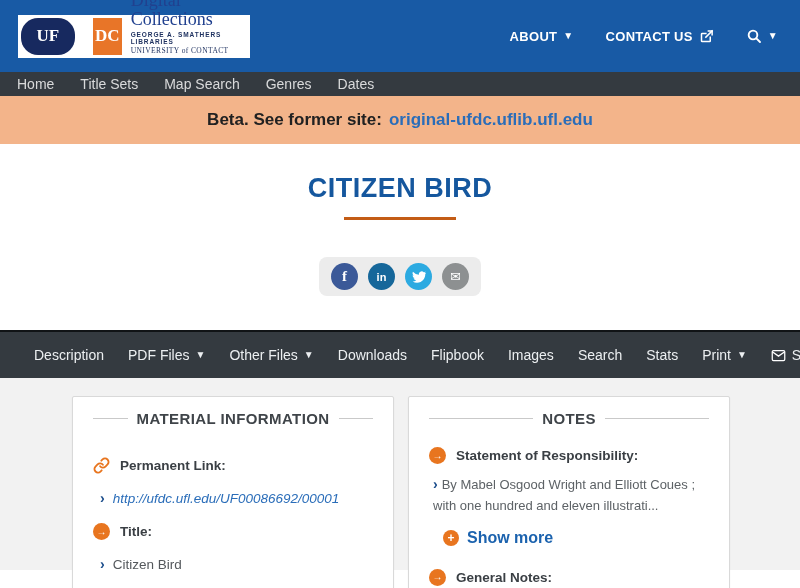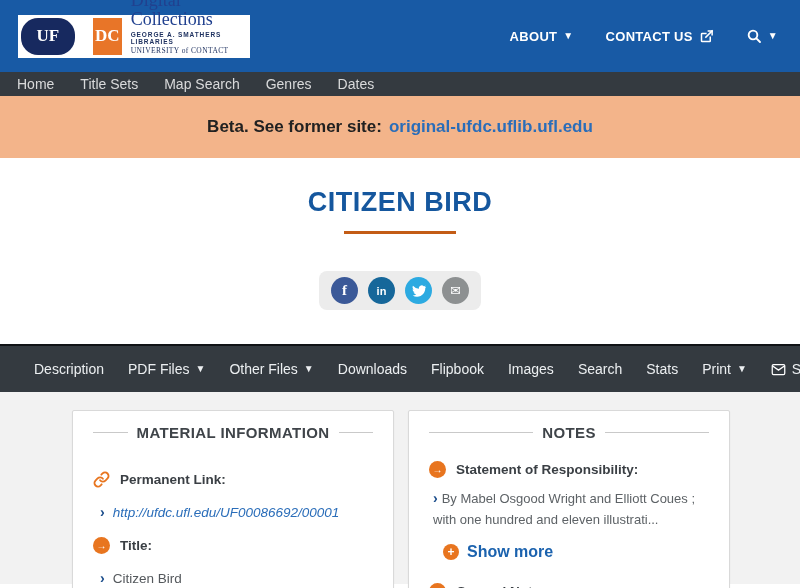--- a/index.html
+++ b/index.html
@@ -27,21 +27,21 @@
   .header-link { display:flex; align-items:center; gap:6px; font-size:13px;
     font-weight:600; letter-spacing:0.3px; color:#fff; cursor:pointer; }
   .caret { font-size:10px; line-height:1; }
   .hicon { display:inline-flex; }
 
   
   .navbar { height:24px; background:#343a40; display:flex; align-items:center; padding:0 4px; }
   .nav-item { color:#d9dadb; font-size:14px; padding:0 13px; cursor:pointer; white-space:nowrap; }
 
   
-  .banner { height:62px; background:#f3b48a; display:flex; align-items:center;
+  .banner { height:48px; background:#f3b48a; display:flex; align-items:center;
     justify-content:center; font-size:17px; font-weight:bold; color:#212121; }
   .banner a, .banner .banner-link { color:#2a6db9; margin-left:7px; text-decoration:none;
     font-weight:bold; cursor:pointer; }
 
   
   .main { height:186px; background:#fff; display:flex; flex-direction:column; align-items:center; }
   .page-title { margin-top:29px; font-size:27px; font-weight:bold; color:#15579e; letter-spacing:0.5px; }
   .title-rule { width:112px; height:3px; background:#c35c16; margin-top:13px; }
   .social-strip { margin-top:37px; background:#ececec; border-radius:8px;
     padding:6px 12px; display:flex; align-items:center; gap:10px; }

